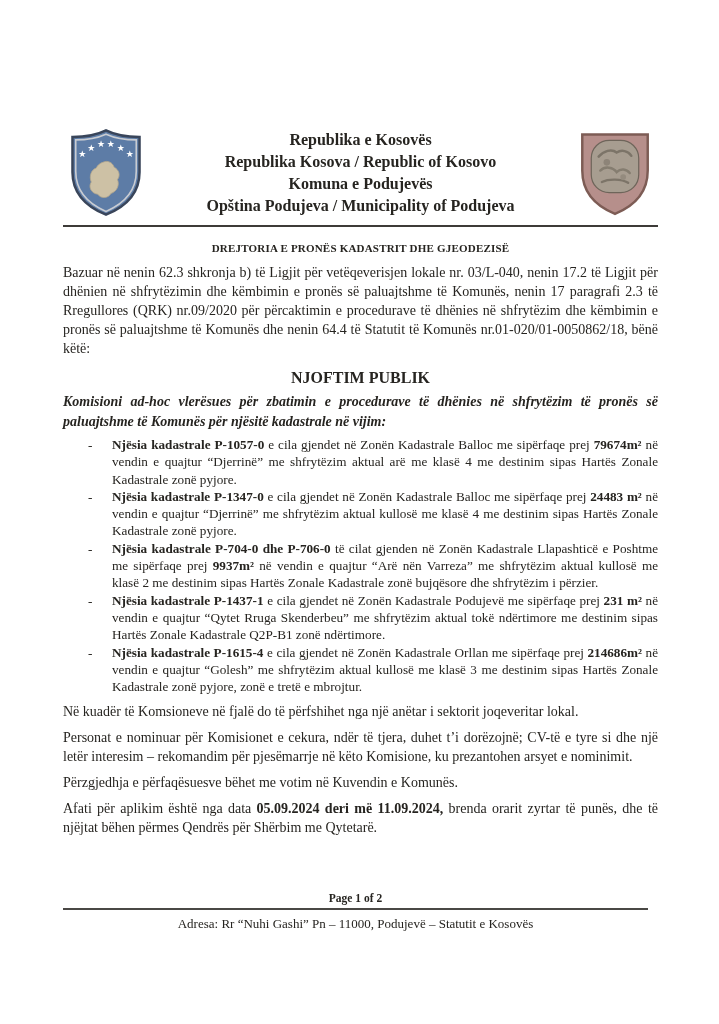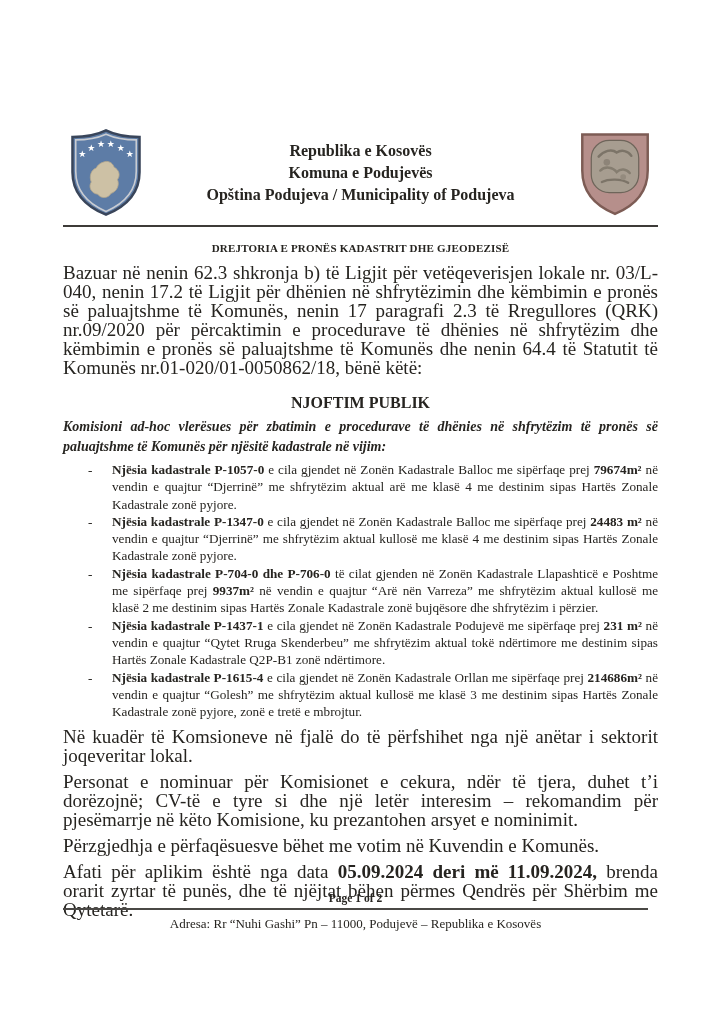--- a/index.html
+++ b/index.html
@@ -27,24 +27,24 @@
     font-weight: 700; font-size: 16px; line-height: 22px;
     padding: 0 6px;
   }
   .rule { border-top: 2px solid #3d3b38; }
   
   .doc-title {
     margin: 15px 0 9px; text-align: center;
     font-weight: 700; font-size: 11px; letter-spacing: .2px;
   }
   p.body-text {
-    font-size: 19px; line-height: 19px; text-align: justify;
+    font-size: 14px; line-height: 19px; text-align: justify;
   }
   .notice-heading {
-    margin: 17px 0 5px; text-align: center;
+    margin: 11px 0 5px; text-align: center;
     font-weight: 700; font-size: 16px;
   }
   .commission-intro {
     font-weight: 700; font-style: italic;
     font-size: 14px; line-height: 20px; text-align: justify;
     margin-top: 1px;
   }
   ul.units {
     list-style: none;
     margin: 4px 0 5px; padding-left: 25px;
@@ -86,20 +86,21 @@
         <text x="44" y="23" font-size="11" fill="#ffffff" text-anchor="middle">★</text>
         <text x="56" y="23" font-size="11" fill="#ffffff" text-anchor="middle">★</text>
         <text x="68" y="28" font-size="11" fill="#ffffff" text-anchor="middle">★</text>
         <text x="79" y="36" font-size="11" fill="#ffffff" text-anchor="middle">★</text>
         <path d="M46 42 C52 39 58 42 60 48 C66 51 68 58 64 63 C67 70 63 78 56 80 C53 86 44 87 40 81 C32 80 28 72 32 66 C29 59 32 51 38 49 C40 45 43 43 46 42 Z" fill="#cdc1a5" stroke="#b3a78d" stroke-width="1"></path>
       </svg>
     </div>
 
     <div class="header-text">
       <div>Republika e Kosovës</div>
+      <div>Republika Kosova / Republic of Kosovo</div>
       <div>Komuna e Podujevës</div>
       <div>Opština Podujeva / Municipality of Podujeva</div>
     </div>
 
     <div class="emblem">
       <svg viewBox="0 0 100 110" xmlns="http://www.w3.org/2000/svg">
         <path d="M10 8 L90 8 L90 52 C90 80 72 96 50 105 C28 96 10 80 10 52 Z" fill="#b68f8b" stroke="#7d5c55" stroke-width="3"></path>
         <rect x="21" y="15" width="58" height="64" rx="22" fill="#a79d90" stroke="#6e655a" stroke-width="1.5"></rect>
         <path d="M30 35 C36 28 46 25 52 30 C58 26 66 28 70 34" fill="none" stroke="#7c7468" stroke-width="3" stroke-linecap="round"></path>
         <path d="M32 52 C38 46 48 48 52 54 C57 49 64 50 68 55" fill="none" stroke="#857d70" stroke-width="3" stroke-linecap="round"></path>
@@ -147,16 +148,16 @@
   <div class="after-units">
     <p class="body-text">Në kuadër të Komsioneve në fjalë do të përfshihet nga një anëtar i sektorit joqeveritar lokal.</p>
     <p class="body-text">Personat e nominuar për Komisionet e cekura, ndër të tjera, duhet t’i dorëzojnë; CV-të e tyre si dhe një letër interesim – rekomandim për pjesëmarrje në këto Komisione, ku prezantohen arsyet e nominimit.</p>
     <p class="body-text">Përzgjedhja e përfaqësuesve bëhet me votim në Kuvendin e Komunës.</p>
     <p class="body-text deadline"><span>Afati për aplikim është nga data </span><span class="b">05.09.2024  deri më 11.09.2024,</span><span> brenda orarit zyrtar të punës, dhe të njëjtat bëhen përmes Qendrës për Shërbim me Qytetarë.</span></p>
   </div>
 
   <div class="footer">
     <div class="page-label">Page 1 of 2</div>
     <div class="footer-rule"></div>
-    <div class="address">Adresa: Rr “Nuhi Gashi” Pn – 11000, Podujevë – Republika e Kosovës</div>
+    <div class="address">Adresa: Rr “Nuhi Gashi” Pn – 11000, Podujevë – Statutit e Kosovës</div>
   </div>
 
 </div>
 
 </body></html>

